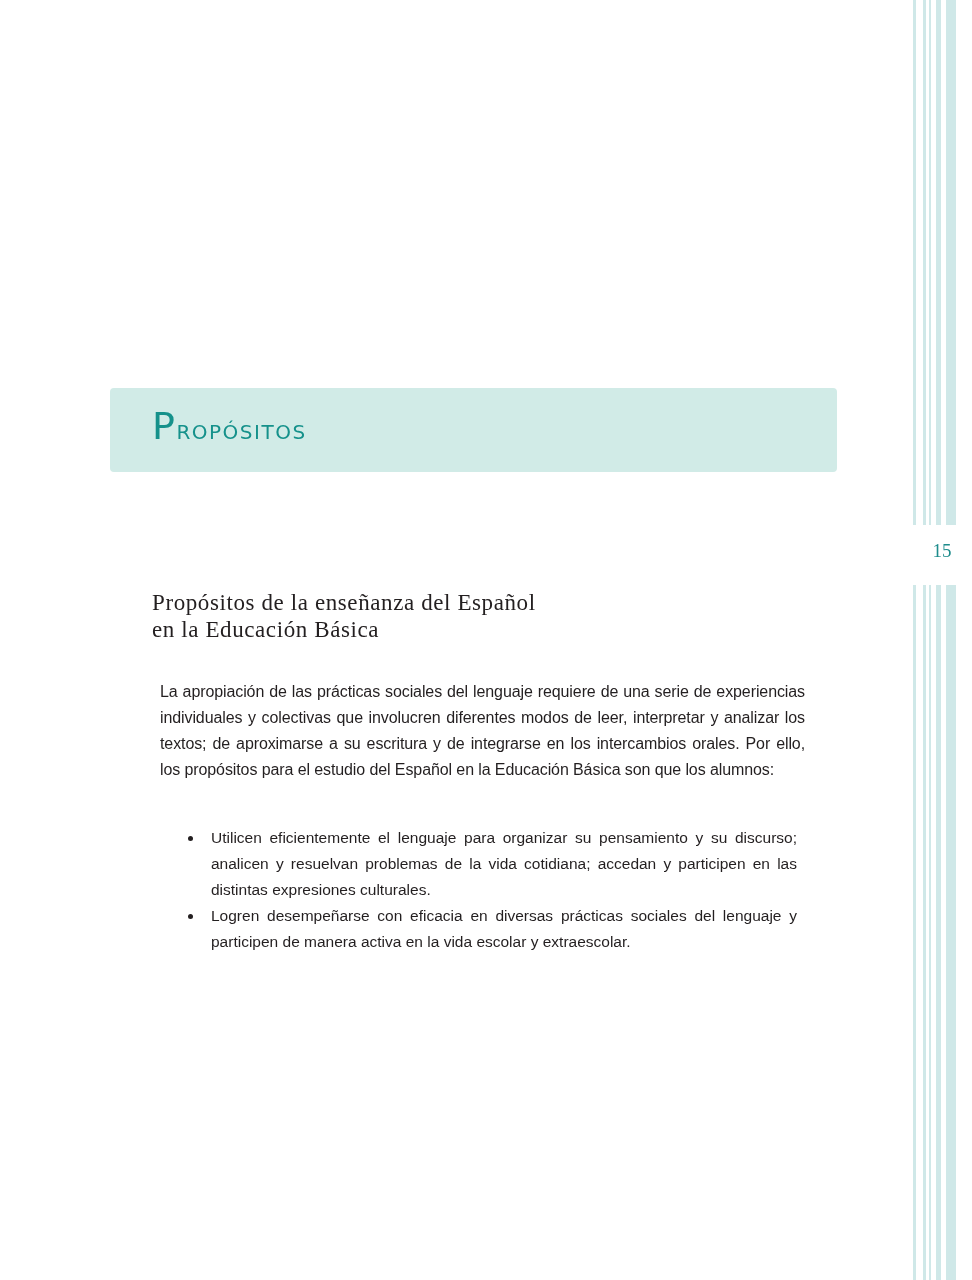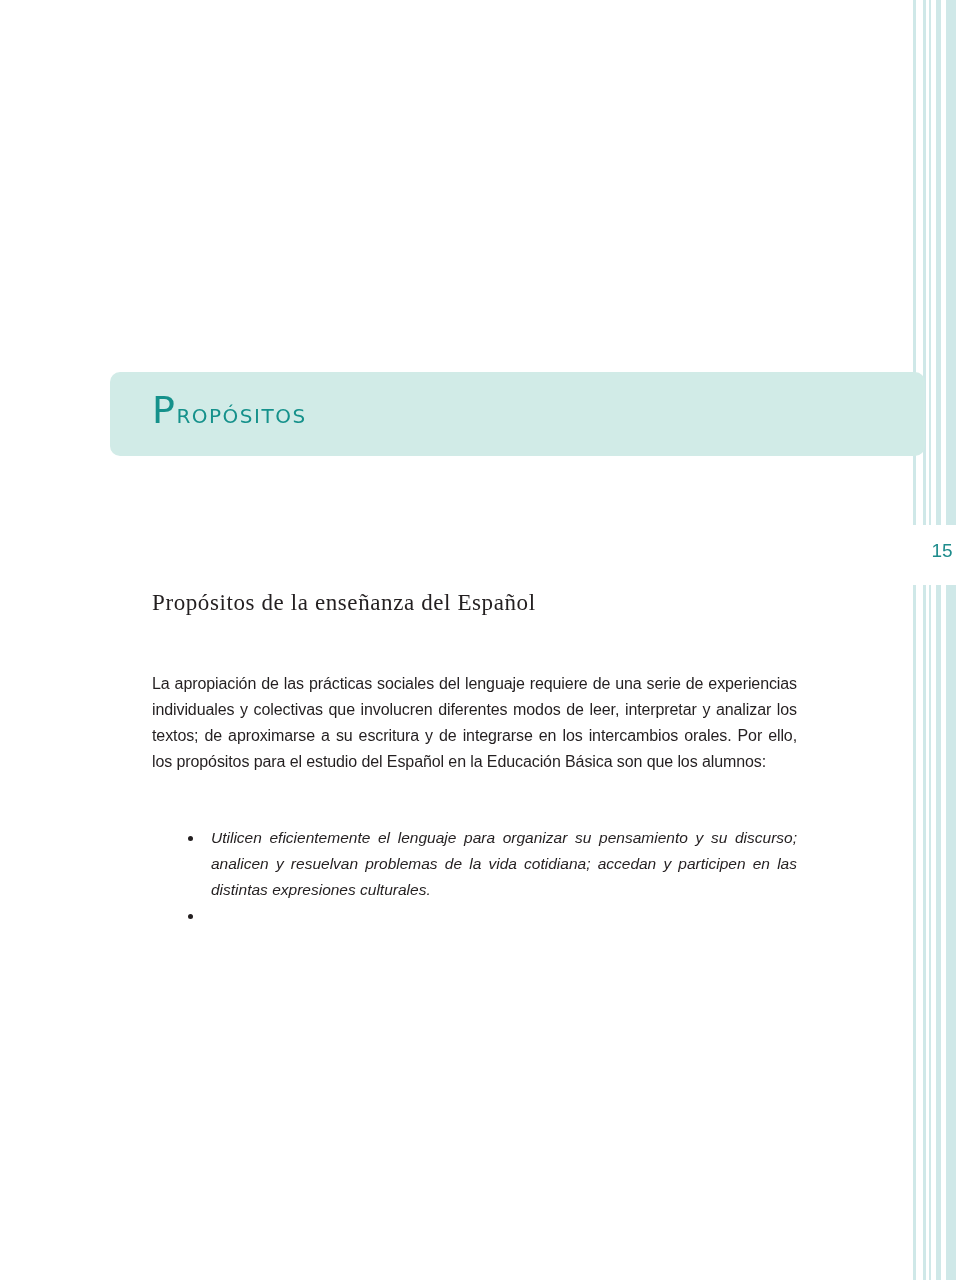--- a/index.html
+++ b/index.html
@@ -7,50 +7,50 @@
       width: 972px; height: 1280px; position: relative; overflow: hidden;
       background: #ffffff;
       font-family: "Liberation Sans", sans-serif;
       color: #231f20;
     }
     .stripe { position: absolute; background: #cfe8e8; }
     .stripe-seg-top { top: 0; height: 525px; }
     .stripe-seg-bottom { top: 585px; height: 695px; }
     .page-number {
       position: absolute; left: 916px; top: 540px; width: 52px; text-align: center;
-      font-family: Liberation Sans, sans-serif; font-size: 19px; color: #1e8c8c;
+      font-family: Liberation Serif, serif; font-size: 19px; color: #1e8c8c;
     }
     .section-banner {
-      position: absolute; left: 110px; top: 372px; width: 815px; height: 84px;
-      background: #d1ebe7; border-radius: 10px;
+      position: absolute; left: 110px; top: 388px; width: 727px; height: 84px;
+      background: #d1ebe7; border-radius: 4px;
     }
     .section-title {
       position: absolute; left: 42px; top: 16px;
       font-family: "DejaVu Sans", sans-serif; color: #15918b;
       font-size: 29px; letter-spacing: 1.5px; font-variant: small-caps;
       font-weight: normal;
     }
     .section-title .big { font-size: 38px; }
     .subheading {
       position: absolute; left: 152px; top: 589px; width: 640px;
       font-family: Liberation Serif, serif; font-size: 23px; line-height: 27px;
       letter-spacing: 0.6px; color: #231f20; font-weight: normal; margin: 0;
     }
     .intro {
       position: absolute; left: 152px; top: 671px; width: 645px;
-      font-size: 16px; line-height: 26px; text-align: justify; margin: 0;
+      font-size: 16px; line-height: 26px; text-align: justify; margin: 8px;
       letter-spacing: -0.1px;
     }
     .bullets {
       position: absolute; left: 152px; top: 825px; width: 645px;
       margin: 0; padding: 0; list-style: none;
     }
     .bullets li {
       position: relative; padding-left: 59px;
-      font-size: 15.5px; line-height: 26px; text-align: justify; font-style: italic;
+      font-size: 15.5px; line-height: 26px; text-align: justify;
     }
     .bullets li .dot {
       position: absolute; left: 36px; top: 11px; width: 5px; height: 5px;
       background: #231f20; border-radius: 50%;
     }
   </style>
 </head>
 <body>
 
 <div>
@@ -67,20 +67,21 @@
 </div>
 
 <div class="page-number">15</div>
 
 <div class="section-banner">
   <h1 class="section-title" style="margin:0"><span class="big">P</span><span>ropósitos</span></h1>
 </div>
 
 <h2 class="subheading">
   <span>Propósitos de la enseñanza del Español</span><br>
+  <span>en la Educación Básica</span>
 </h2>
 
 <p class="intro">La apropiación de las prácticas sociales del lenguaje requiere de una serie de experiencias individuales y colectivas que involucren diferentes modos de leer, interpretar y analizar los textos; de aproximarse a su escritura y de integrarse en los intercambios orales. Por ello, los propósitos para el estudio del Español en la Educación Básica son que los alumnos:</p>
 
 <ul class="bullets">
   <li><span class="dot"></span><span>Utilicen eficientemente el lenguaje para organizar su pensamiento y su discurso; analicen y resuelvan problemas de la vida cotidiana; accedan y participen en las distintas expresiones culturales.</span></li>
-  <li><span class="dot"></span></li>
+  <li><span class="dot"></span><span>Logren desempeñarse con eficacia en diversas prácticas sociales del lenguaje y participen de manera activa en la vida escolar y extraescolar.</span></li>
 </ul>
 
 </body></html>

